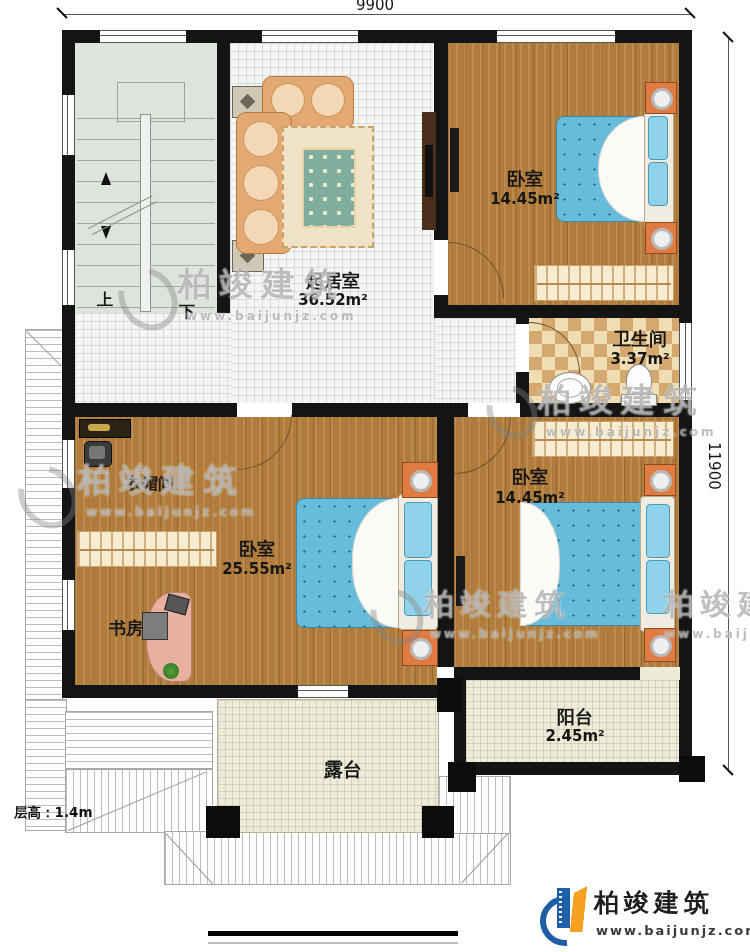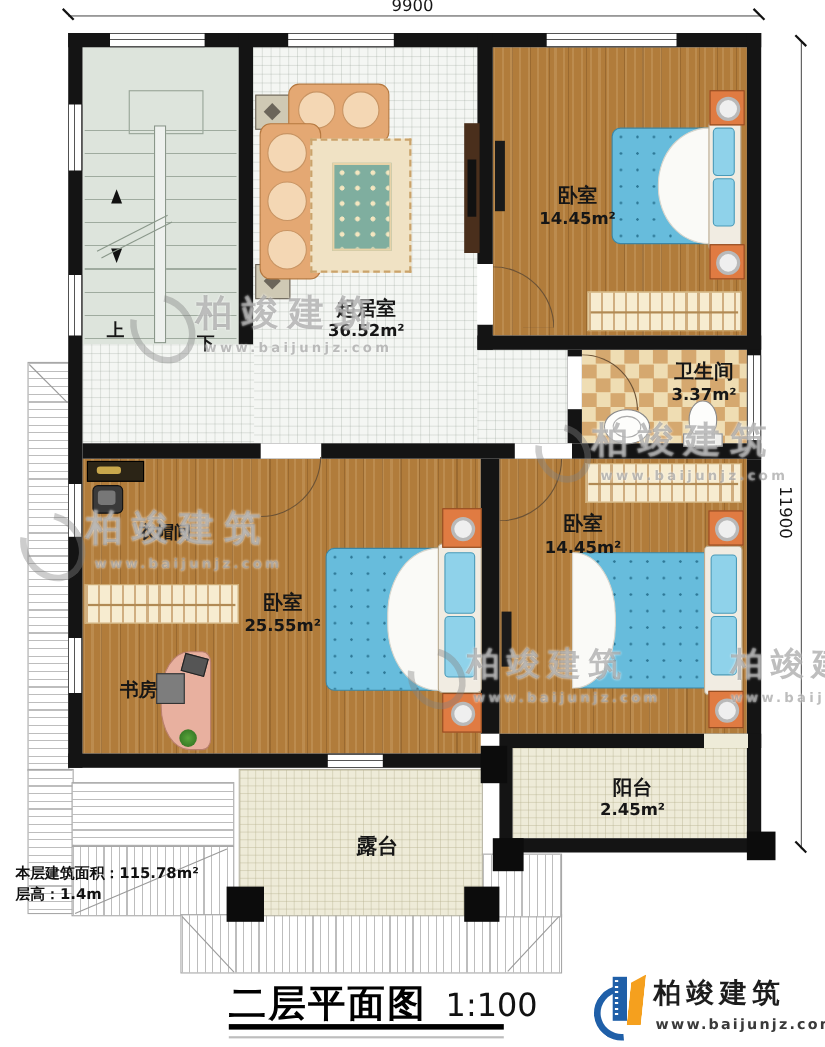--- a/index.html
+++ b/index.html
@@ -270,27 +270,22 @@
   <div class="wm" style="left:372px;top:584px;">
     <div class="wm-logo" style="left:0;top:4px;width:38px;height:46px;"></div>
     <div class="big" style="margin-left:52px;font-size:30px;letter-spacing:7px;">柏竣建筑</div>
     <div class="url" style="margin-left:58px;margin-top:2px;">www.baijunjz.com</div>
   </div>
   <div class="wm" style="left:664px;top:584px;">
     <div class="big" style="font-size:30px;letter-spacing:7px;">柏竣建筑</div>
     <div class="url" style="margin-top:2px;">www.baijunjz.com</div>
   </div>
 
-  <div class="info" style="left:14px;top:785px;">本层建筑面积：115.78m²</div>
   <div class="info" style="left:14px;top:804px;">层高：1.4m</div>
 
-  <div class="abs" style="left:208px;top:890px;">
-    <span class="title-text">二层平面图</span>
-    <span class="title-scale" style="margin-left:12px;">1:100</span>
-  </div>
   <div class="abs" style="left:208px;top:931px;width:250px;height:5px;background:#000;"></div>
   <div class="abs" style="left:208px;top:942px;width:250px;height:2px;background:#bdbdbd;"></div>
 
   <div class="abs" style="left:540px;top:884px;width:205px;height:62px;">
     <div class="abs" style="left:0;top:12px;width:38px;height:38px;border:6px solid #1f5fa8;border-radius:50%;border-top-color:transparent;border-right-color:transparent;transform:rotate(40deg);"></div>
     <div class="abs" style="left:17px;top:4px;width:13px;height:40px;background:#1f5fa8;">
       <div class="abs" style="left:2px;top:3px;width:3px;height:34px;background-image:repeating-linear-gradient(180deg,#fff 0 2px,transparent 2px 5px);"></div>
     </div>
     <div class="abs" style="left:32px;top:2px;width:13px;height:46px;background:#f5a01e;transform:skewX(-6deg);clip-path:polygon(0 16%,100% 0,100% 100%,0 100%);"></div>
     <div class="abs" style="left:54px;top:2px;">

